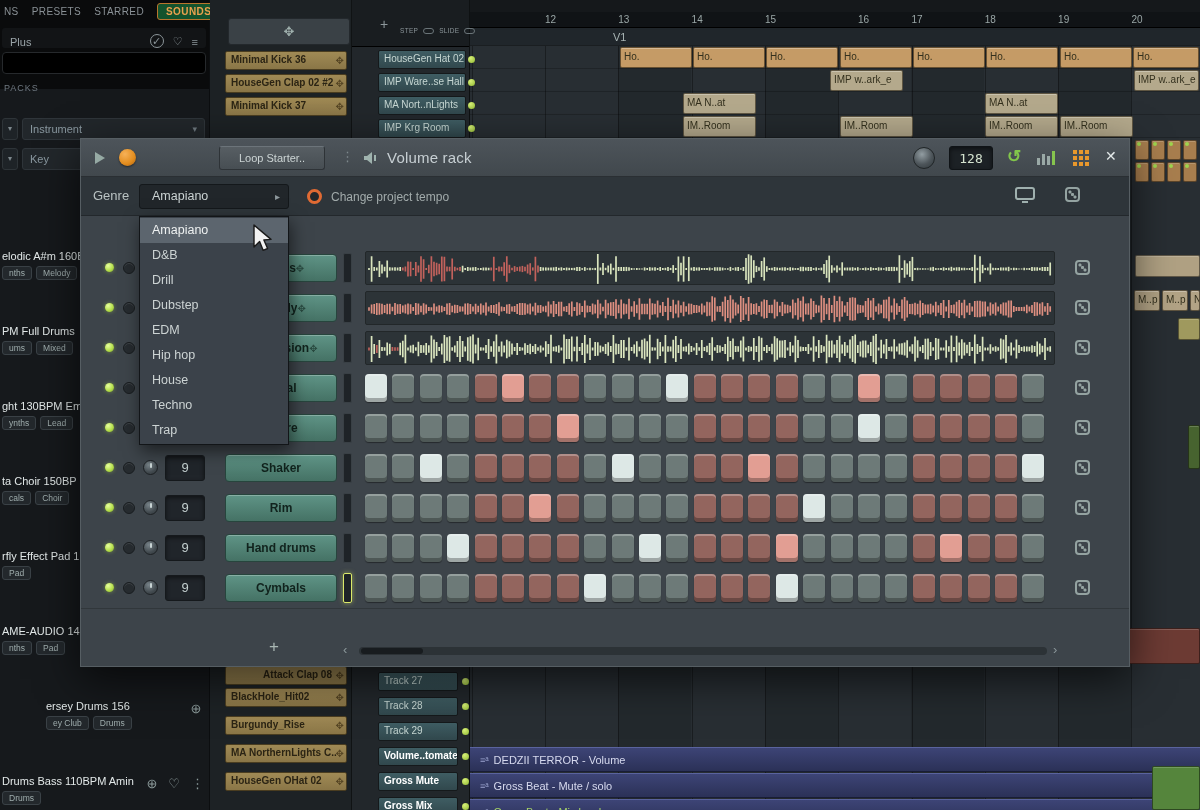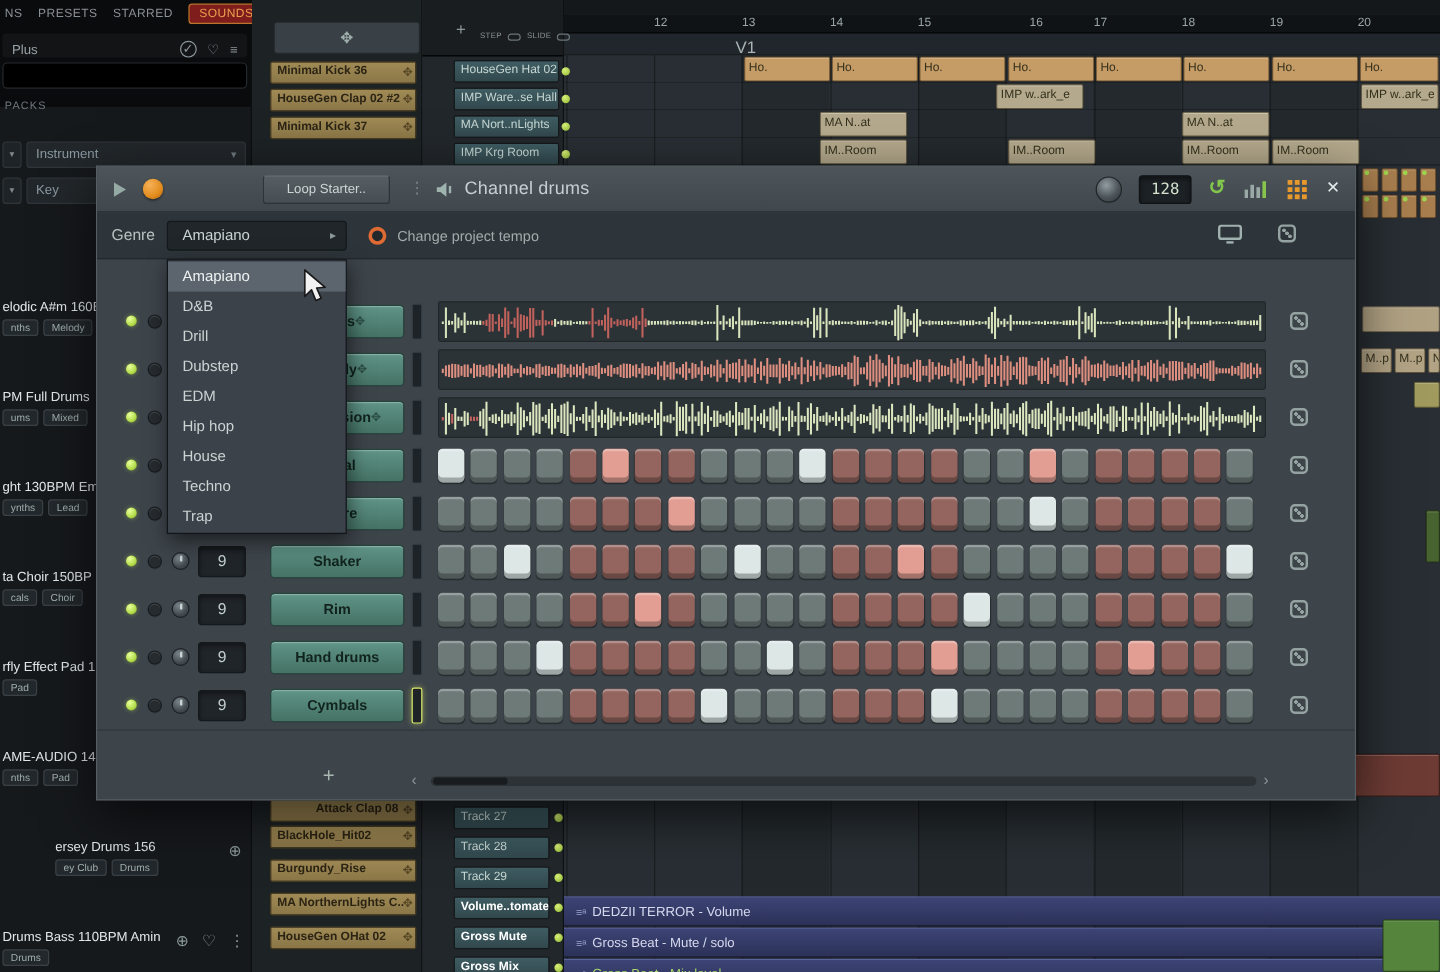--- a/index.html
+++ b/index.html
@@ -6,21 +6,21 @@
   html,body{width:1200px;height:810px;overflow:hidden;background:#1b1f22;}
   button{font-family:inherit;border:none;background:none;}
   #stage{position:relative;width:1200px;height:810px;background:#23282c;overflow:hidden;}
 
   
   #playlist{position:absolute;left:470px;top:0;width:730px;height:810px;background:#282e33;overflow:hidden;z-index:1;}
   #pl-topbar{position:absolute;left:0;top:0;width:100%;height:12px;background:#15181b;}
   #pl-timeline{position:absolute;left:0;top:12px;width:100%;height:16px;background:#101316;border-bottom:1px solid #000;}
   .tl-num{position:absolute;top:2px;font-size:10px;color:#9aa6a6;}
   #pl-markerrow{position:absolute;left:0;top:28px;width:100%;height:18px;background:#20262b;border-bottom:1px solid #1a1e21;}
-  #pl-marker{position:absolute;left:143px;top:3px;font-size:14px;color:#a8b4b4;}
+  #pl-marker{position:absolute;left:143px;top:3px;font-size:11px;color:#a8b4b4;}
   #pl-grid{position:absolute;inset:0;}
   .gridline{position:absolute;top:46px;bottom:0;width:1px;background:rgba(0,0,0,.35);}
   .barshade{position:absolute;top:46px;bottom:0;background:rgba(0,0,0,.10);}
   #pl-lanes{position:absolute;left:0;top:46px;width:100%;height:95px;background:repeating-linear-gradient(to bottom,transparent 0 22px,rgba(0,0,0,.22) 22px 23px);}
   .clip{position:absolute;height:21px;border:1px solid rgba(25,18,6,.55);border-radius:2px;box-shadow:inset 0 1px rgba(255,255,255,.3);font-size:10px;color:#33301d;line-height:18px;padding:0 3px;overflow:hidden;white-space:nowrap;}
   .clip-lab{display:inline;}
   .autorow{position:absolute;left:0;width:730px;height:25px;background:linear-gradient(#3d4476,#2b3157);border-top:1px solid #5a639e;border-bottom:1px solid #191d36;font-size:11px;display:flex;align-items:center;padding-left:10px;gap:5px;}
   .auto-ic{font-size:9px;color:#9ba3cf;}
   .auto-lab{white-space:nowrap;}
   
@@ -28,21 +28,21 @@
   #pl-misc>div{pointer-events:auto;}
   .blk{position:absolute;border:1px solid rgba(0,0,0,.45);border-radius:2px;box-shadow:inset 0 1px rgba(255,255,255,.18);}
   .blk.dot::before{content:"";position:absolute;left:1px;top:1px;width:4px;height:4px;border-radius:50%;background:#9fd44e;}
   .clip.mini{background:#b2a385;}
 
   
   #browser{position:absolute;left:0;top:0;width:210px;height:810px;background:#16191c;z-index:2;border-right:1px solid #0c0e10;}
   #browser-top{position:absolute;left:0;top:0;width:100%;height:89px;background:#0a0b0c;}
   #browser-tabs{display:flex;align-items:center;gap:13px;padding:2px 0 0 4px;height:20px;}
   .br-tab{font-size:10px;color:#8a9196;letter-spacing:.4px;white-space:nowrap;}
-  .br-tab.active{color:#eba14e;border:1px solid #b9752c;border-radius:3px;padding:2px 8px;background:#7f1d1d;}
+  .br-tab.active{color:#eba14e;border:1px solid #b9752c;border-radius:3px;padding:2px 8px;background:#14532d;font-weight:bold;}
   #preset-bar{position:absolute;left:2px;top:28px;width:204px;height:20px;background:#121416;border-radius:3px;display:flex;align-items:flex-end;padding:0 8px;color:#9aa4a8;font-size:11px;}
   #preset-bar .sp{flex:1;}
   #preset-bar .ic{margin-left:9px;font-size:11px;color:#8b9599;}
   #pb-check{width:14px;height:14px;border:1px solid #8b9599;border-radius:50%;text-align:center;line-height:12px;font-size:9px;}
   #search-box{position:absolute;left:2px;top:52px;width:204px;height:22px;background:#000;border:1px solid #26292c;border-radius:4px;}
   #packs-label{position:absolute;left:4px;top:83px;font-size:9px;color:#6f7880;letter-spacing:1px;}
   .br-filter{position:absolute;left:0;width:210px;height:24px;}
   .br-mini{position:absolute;left:2px;top:0;width:16px;height:22px;background:#1e2327;border:1px solid #2e3438;border-radius:3px;color:#7d878c;font-size:8px;text-align:center;line-height:20px;}
   .br-sel{position:absolute;left:22px;top:0;width:183px;height:22px;background:#22272b;border:1px solid #2f353a;border-radius:3px;display:flex;justify-content:space-between;padding:0 7px;color:#8a98a0;font-size:11px;line-height:20px;}
   .br-sel-arr{color:#6f7a80;font-size:9px;}
@@ -375,21 +375,21 @@
       <span id="rk-play"></span>
       <span id="rk-fl"></span>
       <button id="rk-plugintab">Loop Starter..</button>
       <span id="rk-dots">⋮</span>
       <span id="rk-speaker">
         <svg width="16" height="16" viewBox="0 0 16 16">
             <path d="M9 2 L4 6 H1 V10 H4 L9 14 Z" fill="#9fb3ae"></path>
             <rect x="11" y="5" width="2" height="6" fill="#9fb3ae"></rect>
           </svg>
       </span>
-      <span id="rk-title">Channel drums</span>
+      <span id="rk-title">Volume rack</span>
       <span id="rk-knob"></span>
       <span id="rk-tempo">128</span>
       <span id="rk-undo">↺</span>
       <span id="rk-graph">
         <svg width="19" height="15" viewBox="0 0 19 15">
             <rect x="0" y="8" width="3" height="7" fill="#9aa9a6"></rect>
             <rect x="5" y="4" width="3" height="11" fill="#9aa9a6"></rect>
             <rect x="10" y="6" width="3" height="9" fill="#9aa9a6"></rect>
             <rect x="15" y="1" width="3" height="14" fill="#86c44e"></rect>
           </svg>

